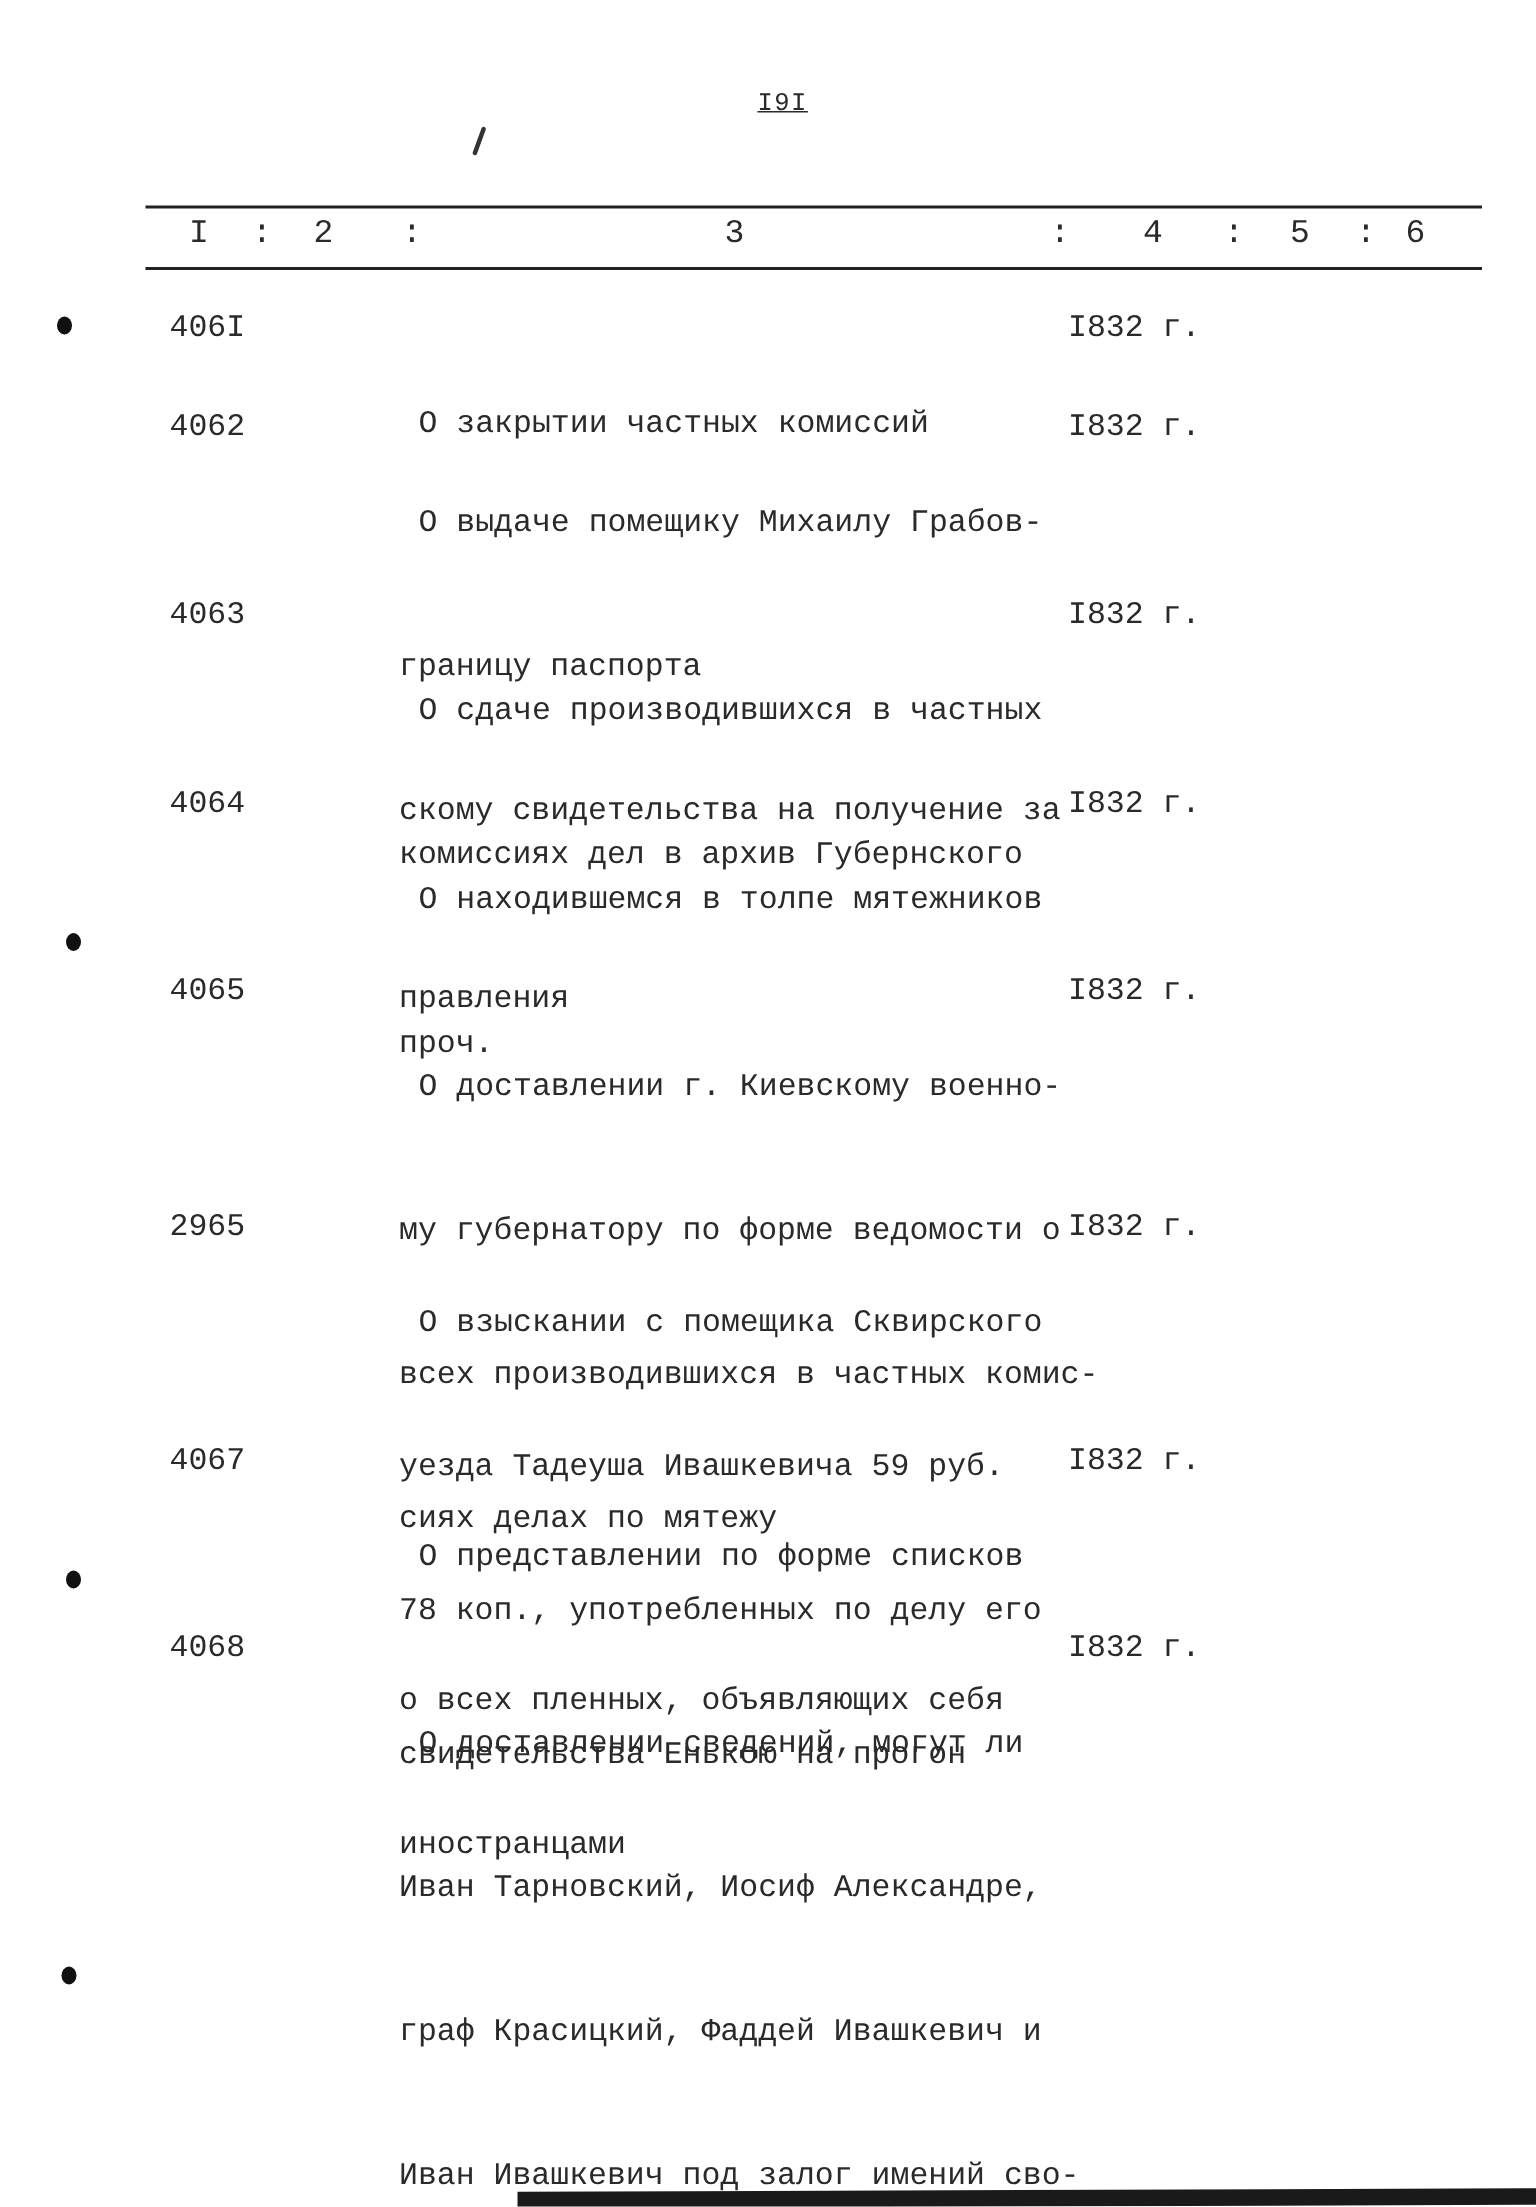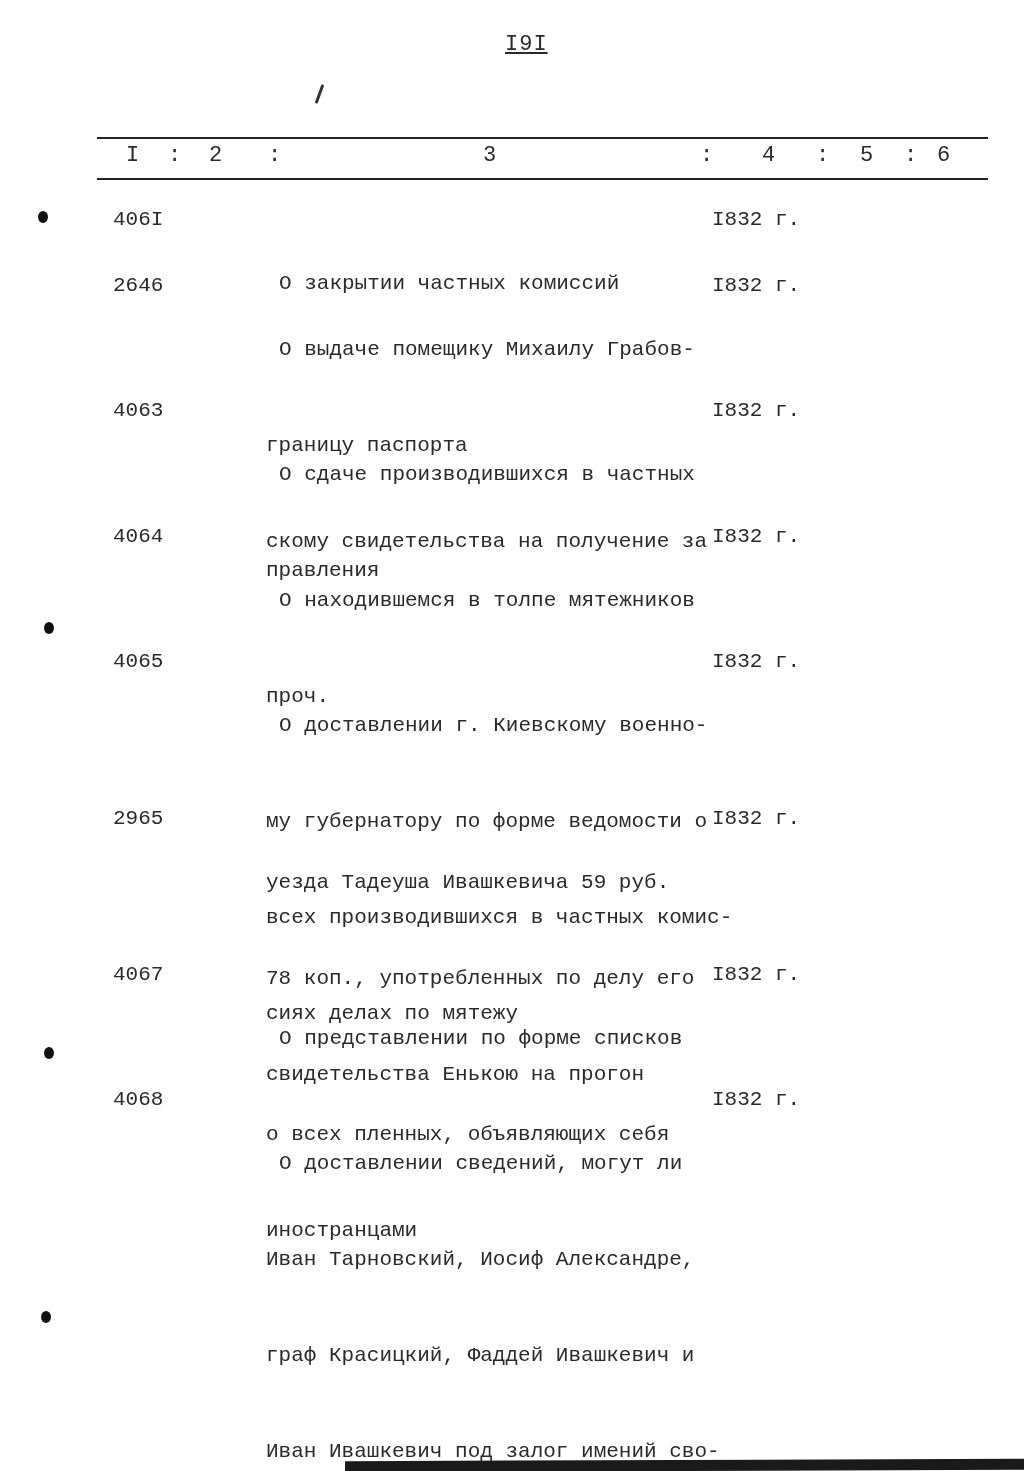--- a/index.html
+++ b/index.html
@@ -1,21 +1,21 @@
 <!DOCTYPE html>
 <html><head>
   <meta charset="utf-8">
   <style>
     html, body { margin: 0; padding: 0; }
     body {
       width: 1024px; height: 1471px; position: relative; overflow: hidden;
       background: #ffffff; color: #2a2a2a;
       font-family: "Liberation Mono", "DejaVu Sans Mono", monospace;
     }
-    .page-number { position: absolute; left: 505px; top: 32px; font-size: 22px; letter-spacing: 1px; text-decoration: underline; }
+    .page-number { position: absolute; left: 505px; top: 60px; font-size: 17px; letter-spacing: 1px; text-decoration: underline; }
     .pencil-mark { position: absolute; left: 318px; top: 84px; width: 3px; height: 20px; background: #333; transform: rotate(20deg); border-radius: 2px; }
     .rule { position: absolute; left: 97px; width: 891px; height: 2px; background: #222; }
     .rule.top { top: 137px; }
     .rule.bottom { top: 178px; }
     .header-row { position: absolute; top: 143px; left: 0; width: 1024px; height: 30px; font-size: 22px; }
     .header-row span { position: absolute; top: 0; }
     .entry { position: absolute; left: 0; width: 1024px; font-size: 21px; line-height: 32px; }
     .entry .num { position: absolute; left: 113px; top: 0; }
     .entry .desc { position: absolute; left: 266px; top: 0; width: 470px; white-space: pre; }
     .entry .desc .first { padding-left: 13px; }
@@ -47,33 +47,34 @@
 
 <div class="entry" style="top:204px">
   <span class="num">406I</span>
   <div class="desc">
     <div class="first">О закрытии частных комиссий</div>
   </div>
   <span class="year">I832 г.</span>
 </div>
 
 <div class="entry" style="top:270px">
-  <span class="num">2646</span>
+  <span class="num">4062</span>
   <div class="desc">
     <div class="first">О выдаче помещику Михаилу Грабов-</div>
     <div>границу паспорта</div>
     <div>скому свидетельства на получение за</div>
   </div>
   <span class="year">I832 г.</span>
 </div>
 
 <div class="entry" style="top:395px">
   <span class="num">4063</span>
   <div class="desc">
     <div class="first">О сдаче производившихся в частных</div>
+    <div>комиссиях дел в архив Губернского</div>
     <div>правления</div>
   </div>
   <span class="year">I832 г.</span>
 </div>
 
 <div class="entry" style="top:521px">
   <span class="num">4064</span>
   <div class="desc">
     <div class="first">О находившемся в толпе мятежников</div>
     <div>проч.</div>
@@ -88,20 +89,21 @@
     <div>му губернатору по форме ведомости о</div>
     <div>всех производившихся в частных комис-</div>
     <div>сиях делах по мятежу</div>
   </div>
   <span class="year">I832 г.</span>
 </div>
 
 <div class="entry" style="top:803px">
   <span class="num">2965</span>
   <div class="desc">
+    <div class="first">О взыскании с помещика Сквирского</div>
     <div>уезда Тадеуша Ивашкевича 59 руб.</div>
     <div>78 коп., употребленных по делу его</div>
     <div>свидетельства Енькою на прогон</div>
   </div>
   <span class="year">I832 г.</span>
 </div>
 
 <div class="entry" style="top:959px">
   <span class="num">4067</span>
   <div class="desc">

